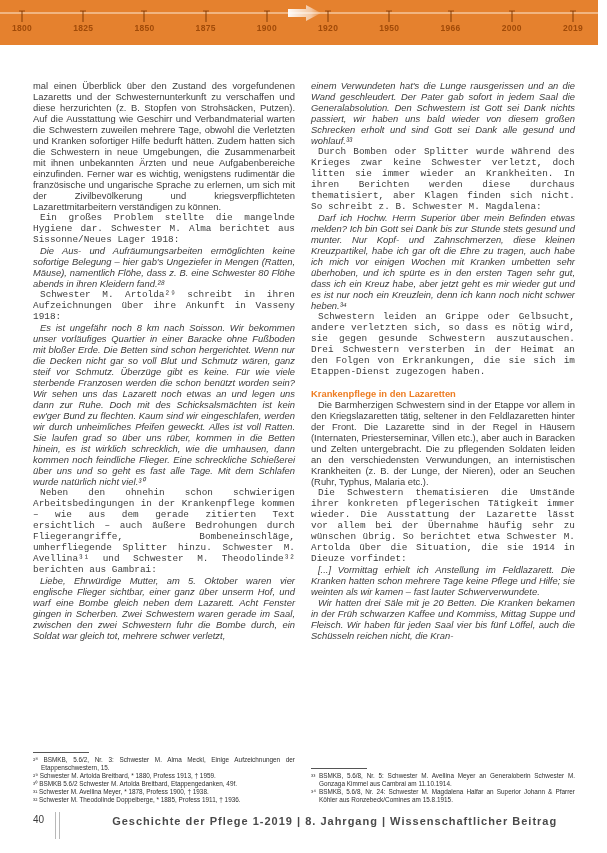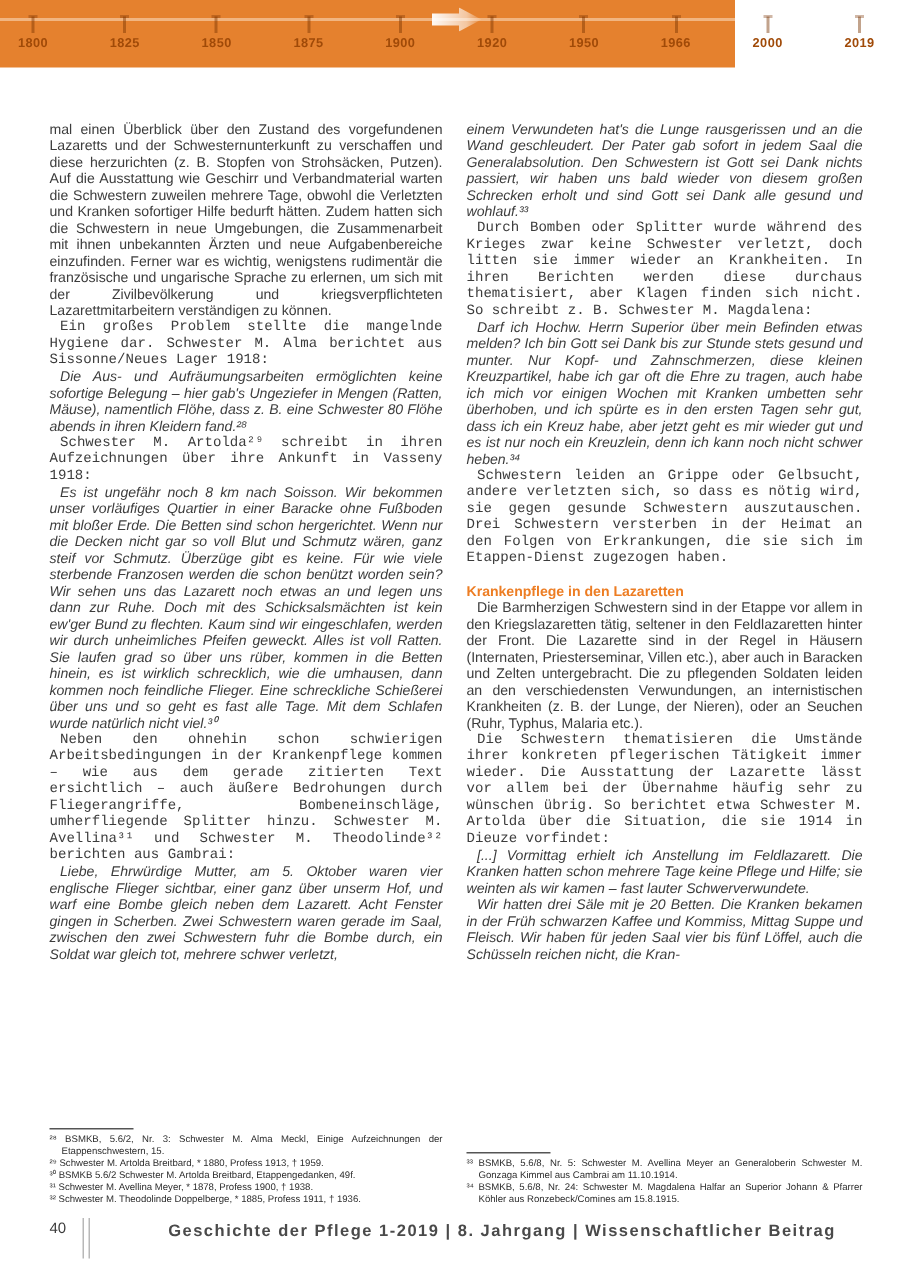--- a/index.html
+++ b/index.html
@@ -1,21 +1,21 @@
 <!DOCTYPE html>
 <html><head>
 <meta charset="utf-8">
 <style>
   html,body{margin:0;padding:0;background:#fff;}
   #page{
     position:relative;width:607px;height:853px;background:#ffffff;overflow:hidden;
     font-family:"Liberation Sans", sans-serif;
   }
   
-  .banner{position:absolute;top:0;left:0;width:490px;height:45px;}
+  .banner{position:absolute;top:0;left:0;width:598px;height:45px;}
   .banner-line{position:absolute;top:12px;left:0;right:0;height:2px;background:rgba(255,245,230,0.45);}
   .tl-ticks{position:absolute;inset:0;}
   .tl-tick{position:absolute;top:11px;width:2px;height:11px;background:rgba(120,50,0,0.45);transform:translateX(-1px);}
   .tl-tick::before{content:"";position:absolute;top:-1px;left:-2px;width:6px;height:2px;background:rgba(120,50,0,0.35);}
   .tl-year{position:absolute;top:12px;left:1px;transform:translateX(-50%);
     font-size:8.5px;font-weight:bold;letter-spacing:0.3px;white-space:nowrap;}
   .tl-pointer{position:absolute;left:288px;top:5px;}
   
   .col{position:absolute;top:80px;height:724px;display:flex;flex-direction:column;
     font-size:9.4px;line-height:11px;text-align:justify;}

